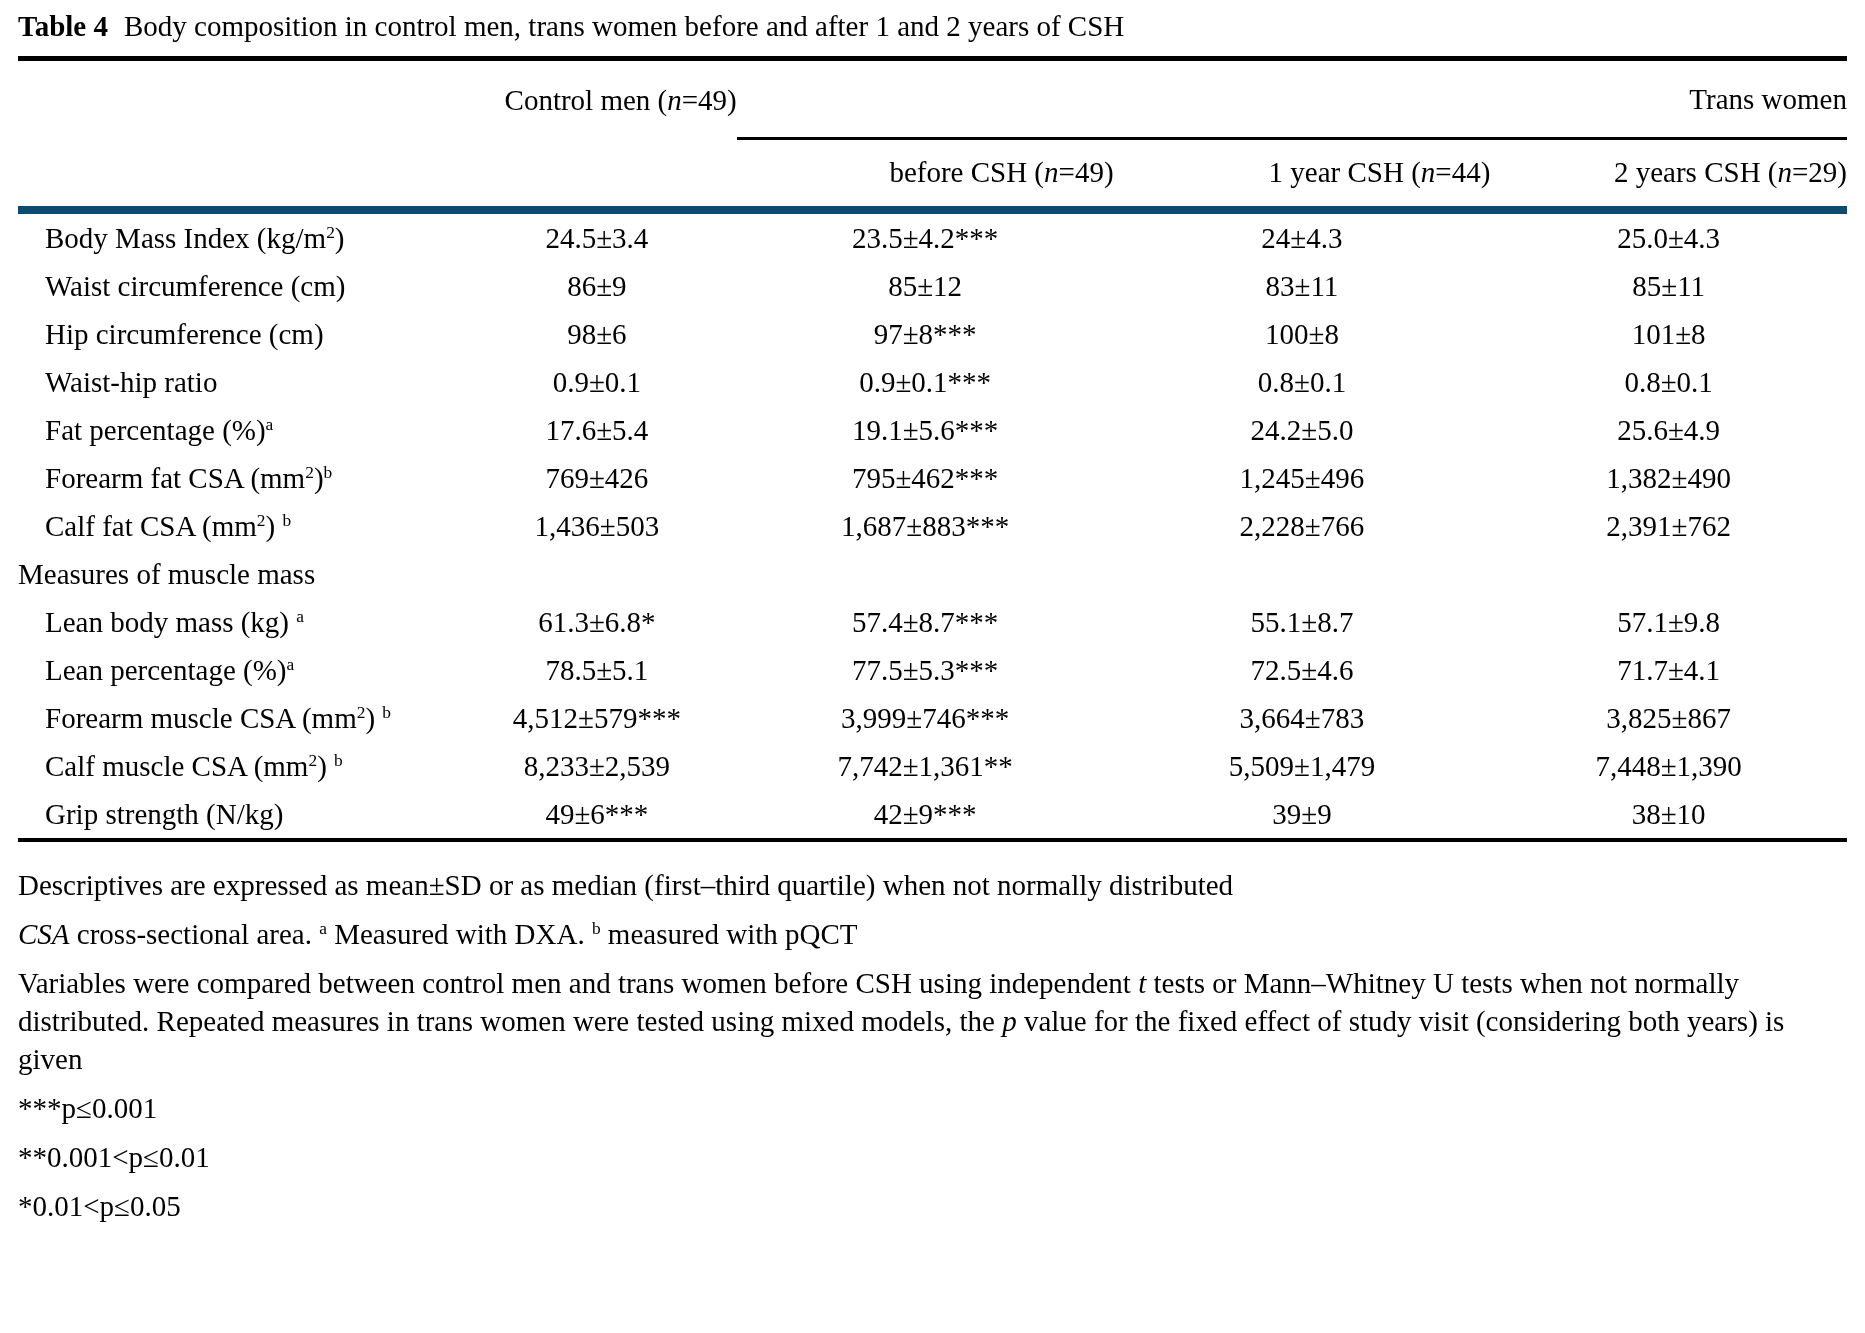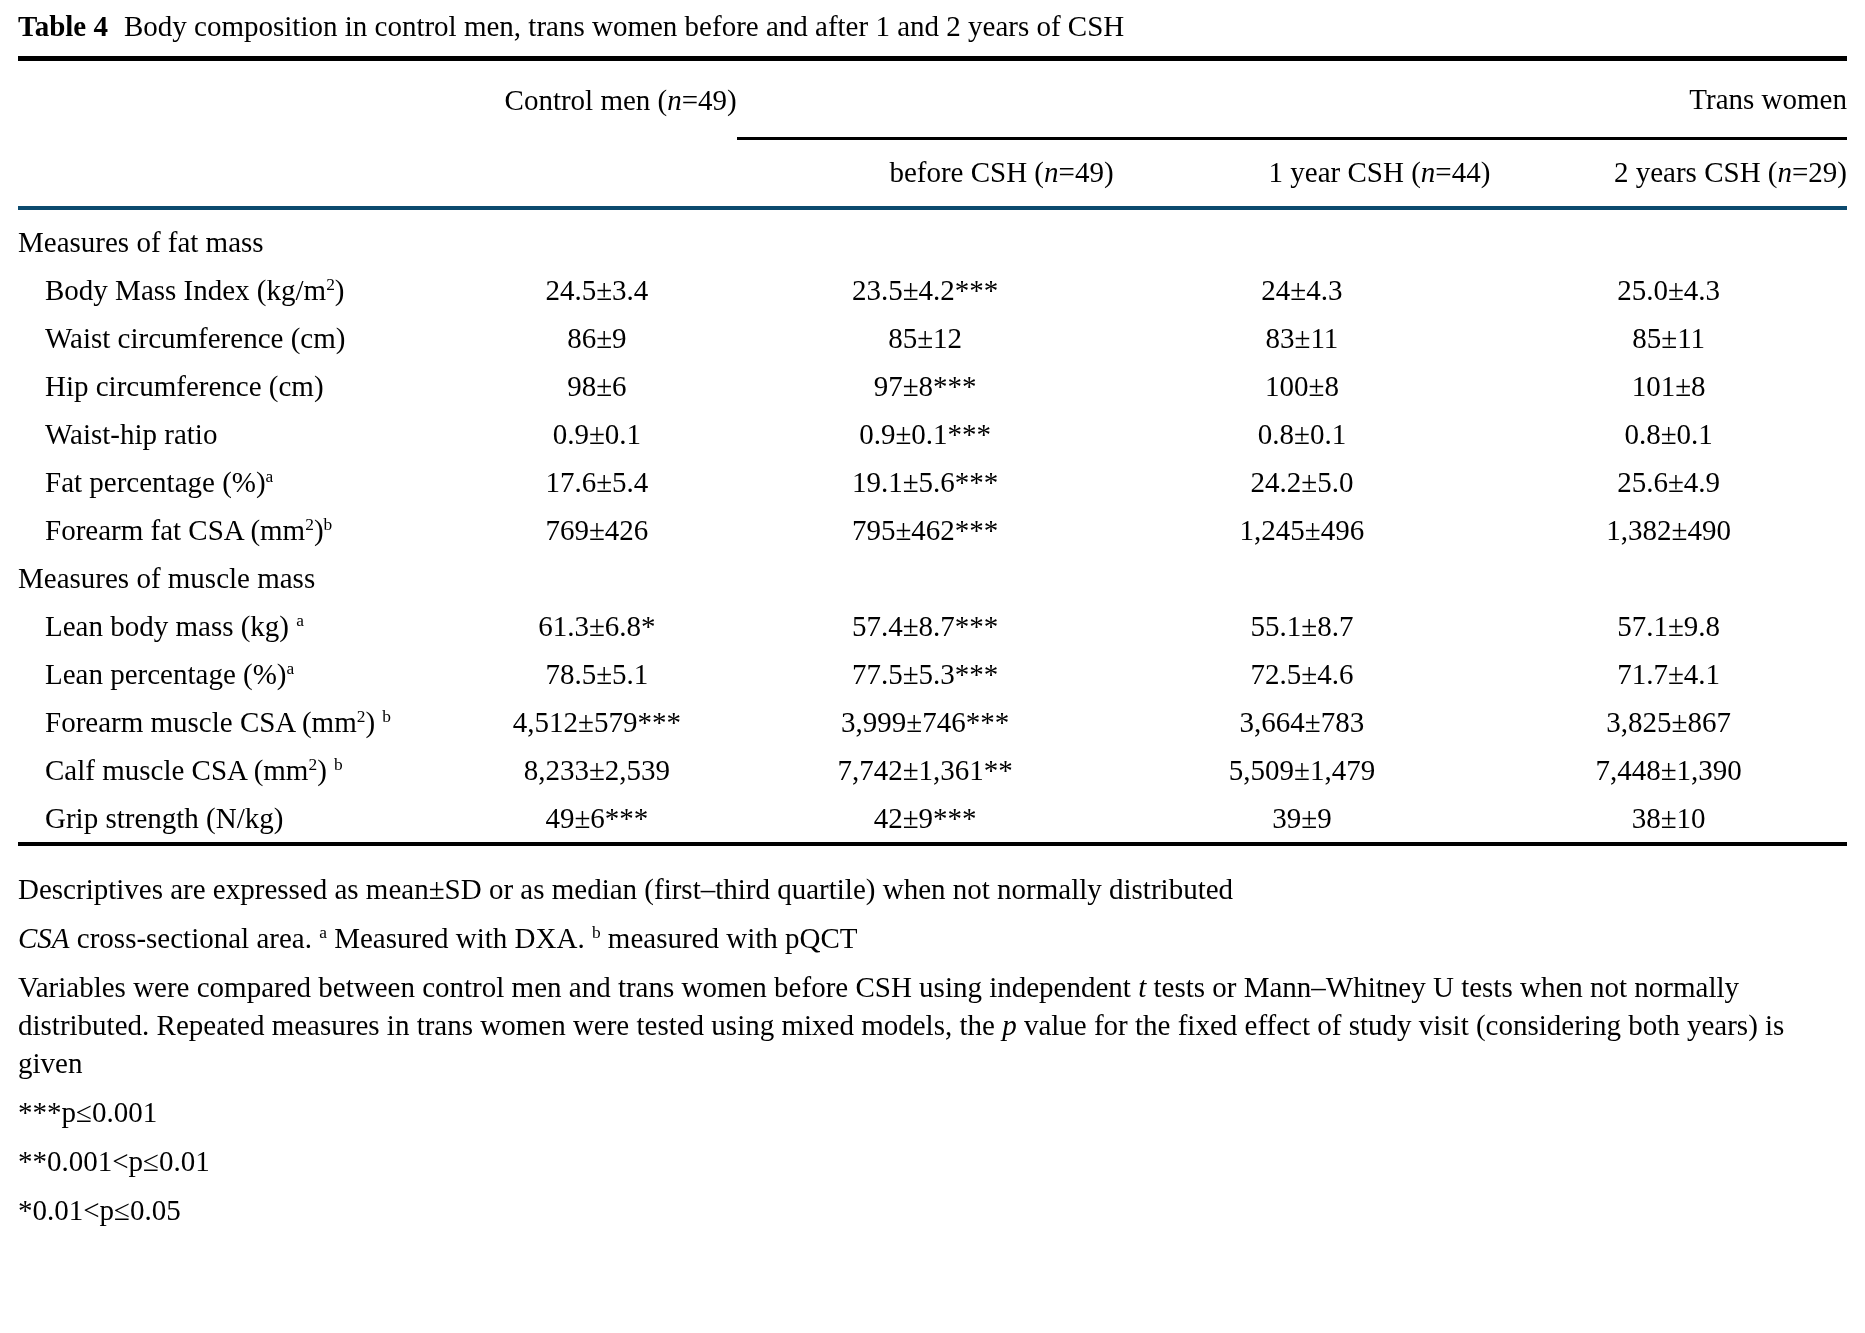--- a/index.html
+++ b/index.html
@@ -32,21 +32,21 @@
   }
   .c-label   { width: 24%;   }
   .c-control { width: 15.3%; }
   .c-before  { width: 20.6%; }
   .c-y1      { width: 20.6%; }
   .c-y2      { width: auto;  }
 
   th { font-weight: normal; text-align: right; vertical-align: middle; white-space: nowrap; }
   .hrow1 th { padding: 20px 0 20px 0; line-height: 36px; }
   .group-head { border-bottom: 3px solid #000; }
-  .hrow2 th { padding: 14px 0 16px 0; line-height: 36px; border-bottom: 4px solid #0c4a6e; }
+  .hrow2 th { padding: 14px 0 16px 0; line-height: 36px; border-bottom: 8px solid #0c4a6e; }
 
   tbody td {
     padding: 6px 0;
     line-height: 36px;
     vertical-align: middle;
     white-space: nowrap;
   }
   .first-row td { padding-top: 14px; }
   .section-label { padding-left: 0; }
   .row-label { padding-left: 27px; }
@@ -87,23 +87,20 @@
       </tr>
       <tr class="hrow2">
         <th></th>
         <th></th>
         <th class="colhead">before CSH (<i>n</i>=49)</th>
         <th class="colhead">1 year CSH (<i>n</i>=44)</th>
         <th class="colhead">2 years CSH (<i>n</i>=29)</th>
       </tr>
     </thead>
     <tbody id="tbody">
-        <tr class="section-row first-row">
-    <td class="section-label" colspan="5">Measures of fat mass</td>
-  </tr>
         <tr class="data-row">
     <td class="row-label">Body Mass Index (kg/m<sup>2</sup>)</td>
     <td class="val">24.5±3.4</td>
     <td class="val">23.5±4.2***</td>
     <td class="val">24±4.3</td>
     <td class="val">25.0±4.3</td>
   </tr>
         <tr class="data-row">
     <td class="row-label">Waist circumference (cm)</td>
     <td class="val">86±9</td>
@@ -131,20 +128,27 @@
     <td class="val">19.1±5.6***</td>
     <td class="val">24.2±5.0</td>
     <td class="val">25.6±4.9</td>
   </tr>
         <tr class="data-row">
     <td class="row-label">Forearm fat CSA (mm<sup>2</sup>)<sup>b</sup></td>
     <td class="val">769±426</td>
     <td class="val">795±462***</td>
     <td class="val">1,245±496</td>
     <td class="val">1,382±490</td>
+  </tr>
+        <tr class="data-row">
+    <td class="row-label">Calf fat CSA (mm<sup>2</sup>) <sup>b</sup></td>
+    <td class="val">1,436±503</td>
+    <td class="val">1,687±883***</td>
+    <td class="val">2,228±766</td>
+    <td class="val">2,391±762</td>
   </tr>
         <tr class="section-row">
     <td class="section-label" colspan="5">Measures of muscle mass</td>
   </tr>
         <tr class="data-row">
     <td class="row-label">Lean body mass (kg) <sup>a</sup></td>
     <td class="val">61.3±6.8*</td>
     <td class="val">57.4±8.7***</td>
     <td class="val">55.1±8.7</td>
     <td class="val">57.1±9.8</td>

